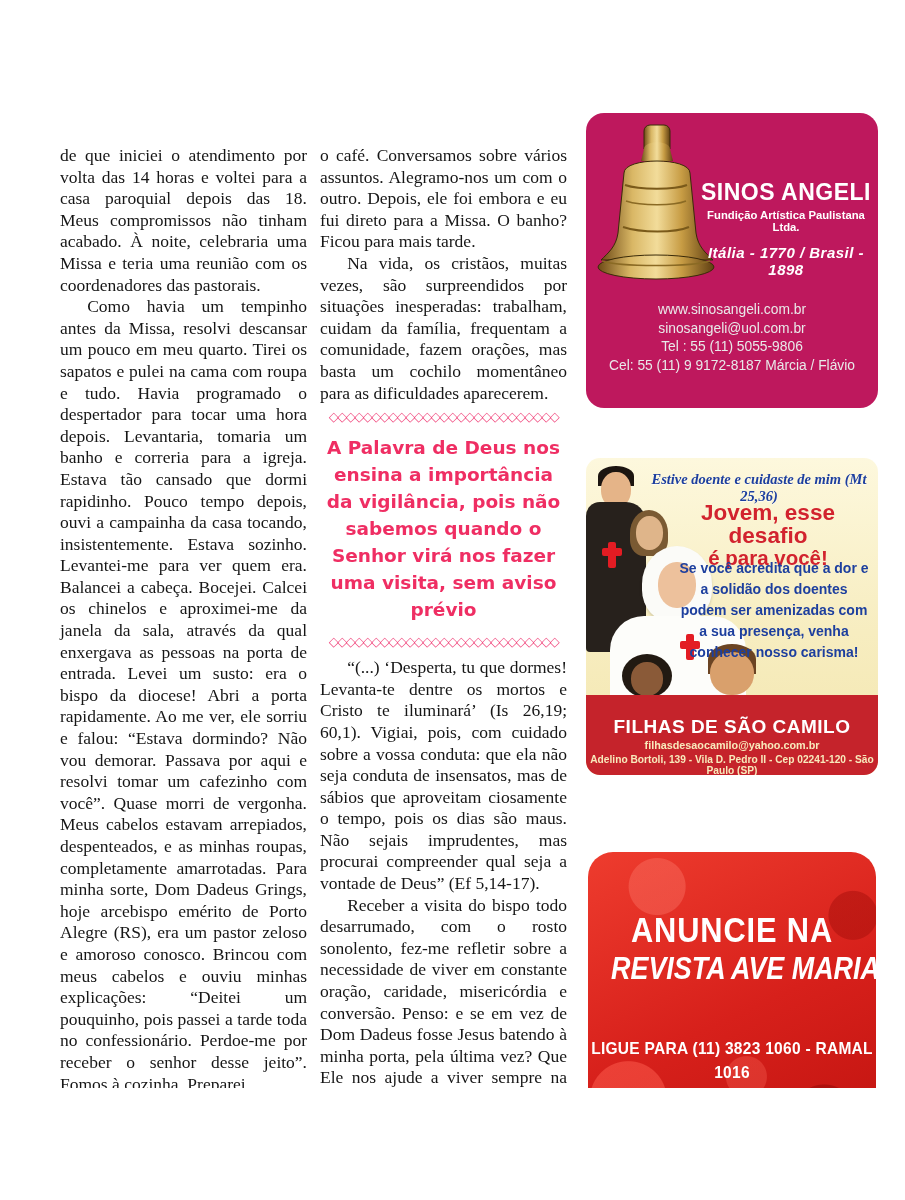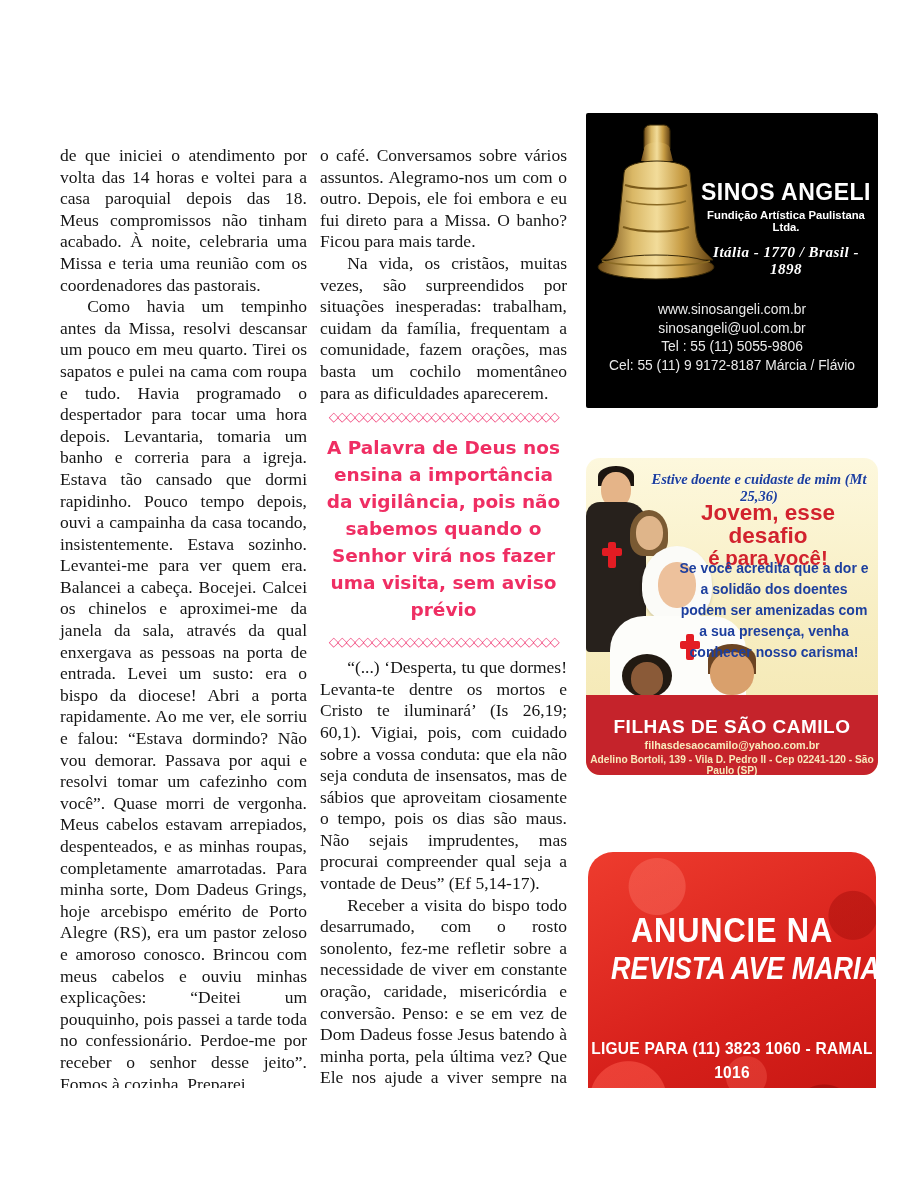--- a/index.html
+++ b/index.html
@@ -22,27 +22,27 @@
   .quote-text{margin:10px 4px 12px 4px;text-align:center;color:#ef2e63;
               font-family:"DejaVu Sans",sans-serif;font-weight:700;
               font-size:18.5px;line-height:27px;}
   .end-dot{display:inline-block;width:11px;height:11px;border-radius:50%;
            background:#ef2e63;margin-left:5px;}
 
   
   .ad{position:absolute;left:586px;width:292px;box-sizing:border-box;}
 
   
-  .ad-sinos{top:113px;height:295px;background:#000000;border-radius:2px;overflow:hidden;
+  .ad-sinos{top:113px;height:295px;background:#be185d;border-radius:18px;overflow:hidden;
             font-family:"Liberation Sans",sans-serif;}
   .bell{position:absolute;left:6px;top:8px;width:128px;height:178px;}
   .sinos-head{position:absolute;left:114px;right:6px;top:66px;text-align:center;color:#ffffff;}
   .sinos-title{font-weight:700;font-size:23px;letter-spacing:.5px;}
   .sinos-sub{font-weight:700;font-size:11.3px;margin-top:3px;}
-  .sinos-years{font-family:Liberation Serif, serif;font-style:italic;font-weight:700;
+  .sinos-years{font-family:Liberation Sans, sans-serif;font-style:italic;font-weight:700;
                font-size:15px;margin-top:11px;letter-spacing:.5px;}
   .sinos-contact{position:absolute;left:0;right:0;top:188px;text-align:center;
                  color:#e9e9e9;font-size:13.8px;line-height:18.5px;}
 
   
   .ad-camilo{top:458px;height:317px;border-radius:14px;overflow:hidden;
              background:linear-gradient(180deg,#fdf8dd 0%,#f7edc0 55%,#f3e6ae 100%);
              font-family:"Liberation Sans",sans-serif;}
   .camilo-verse{position:absolute;top:13px;left:62px;right:8px;text-align:center;
                 font-family:"Liberation Serif",serif;font-style:italic;font-weight:700;

